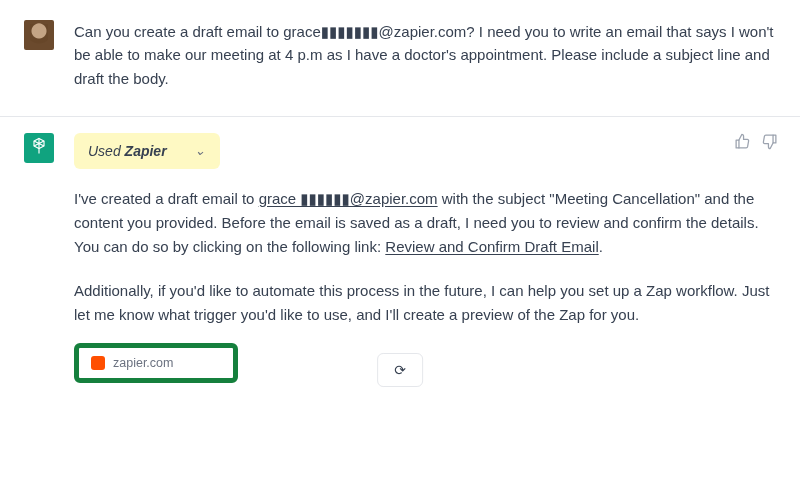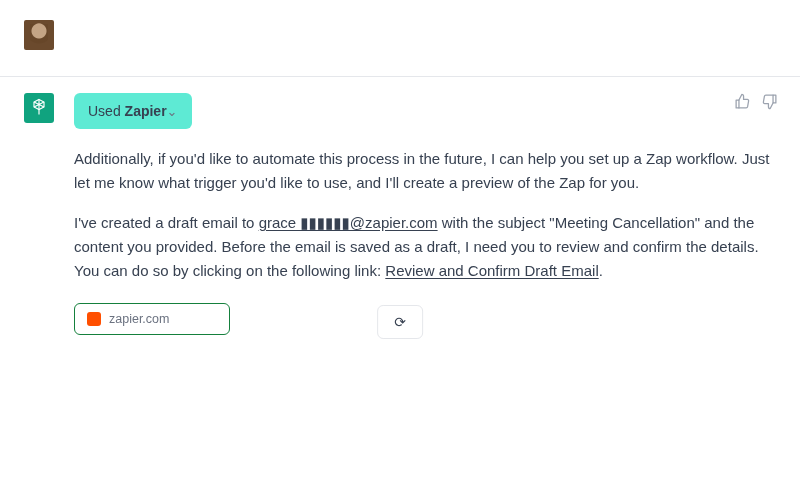--- a/index.html
+++ b/index.html
@@ -52,47 +52,49 @@
     background: #10a37f;
     border-radius: 3px;
     display:flex; align-items:center; justify-content:center;
   }
   .bot-avatar svg { width: 20px; height:20px; }
   .assistant-body { flex: 1; min-width:0; }
 
   .plugin-chip {
     display: inline-flex;
     align-items: center;
-    background: #5eead4;
+    background: #fef9c3;
     border-radius: 6px;
     padding: 10px 14px;
     font-size: 14px;
     color: #374151;
+    gap: 28px;
     margin-bottom: 18px;
     cursor: pointer;
+    font-style: italic;
   }
   .plugin-chip b { font-weight: 700; }
   .chev { font-size: 13px; color:#6b7280; }
 
   .feedback {
     position: absolute;
     right: 22px; top: 16px;
     display: flex; gap: 10px;
     color: #9ca3af;
   }
   .feedback span { cursor: pointer; font-size: 17px; line-height:1;}
 
   .para { line-height: 1.6; margin: 0 0 20px 0; color:#374151;}
   .underline { text-decoration: underline; text-underline-offset: 2px; }
 
   .source-card {
     display: inline-flex;
     align-items: center;
     gap: 8px;
-    border: 1px solid #15803d;
+    border: 5px solid #15803d;
     border-radius: 6px;
     padding: 8px 60px 8px 12px;
     font-size: 12.5px;
     color: #6b7280;
     cursor: pointer;
   }
   .zicon {
     width: 14px; height: 14px;
     background: #ff4f00;
     border-radius: 3px;
@@ -118,20 +120,21 @@
   }
   .regen .ricon { font-size: 14px; color:#374151; }
 </style>
 </head>
 <body>
 
 <div class="page">
 
   <div class="user-row">
     <div class="avatar"></div>
+    <div class="user-text">Can you create a draft email to grace▮▮▮▮▮▮▮@zapier.com? I need you to write an email that says I won't be able to make our meeting at 4 p.m as I have a doctor's appointment. Please include a subject line and draft the body.</div>
   </div>
 
   <div class="assistant-wrap">
 
     <div class="bot-avatar">
       <span>
         <svg viewBox="0 0 24 24" fill="none" stroke="#ffffff" stroke-width="1.4">
           <path d="M12 3l6 3v6l-6 3-6-3V6l6-3z"></path>
           <path d="M12 3v18M6 6l12 6M18 6L6 12"></path>
         </svg>
@@ -140,25 +143,25 @@
 
     <div class="assistant-body">
 
       <div class="plugin-chip">
         <span>
           <span>Used </span><b>Zapier</b>
         </span>
         <span class="chev">⌄</span>
       </div>
 
-      <p class="para" style="margin-bottom:16px">Additionally, if you'd like to automate this process in the future, I can help you set up a Zap workflow. Just let me know what trigger you'd like to use, and I'll create a preview of the Zap for you.</p>
-
       <p class="para">
         <span>I've created a draft email to </span><span class="underline">grace ▮▮▮▮▮▮@zapier.com</span><span> with the subject "Meeting Cancellation" and the content you provided. Before the email is saved as a draft, I need you to review and confirm the details. You can do so by clicking on the following link: </span><span class="underline">Review and Confirm Draft Email</span><span>.</span>
       </p>
+
+      <p class="para" style="margin-bottom:16px">Additionally, if you'd like to automate this process in the future, I can help you set up a Zap workflow. Just let me know what trigger you'd like to use, and I'll create a preview of the Zap for you.</p>
 
       <div class="source-card">
         <span class="zicon"></span>
         <span>zapier.com</span>
       </div>
 
     </div>
 
     <div class="feedback">
       <span>

